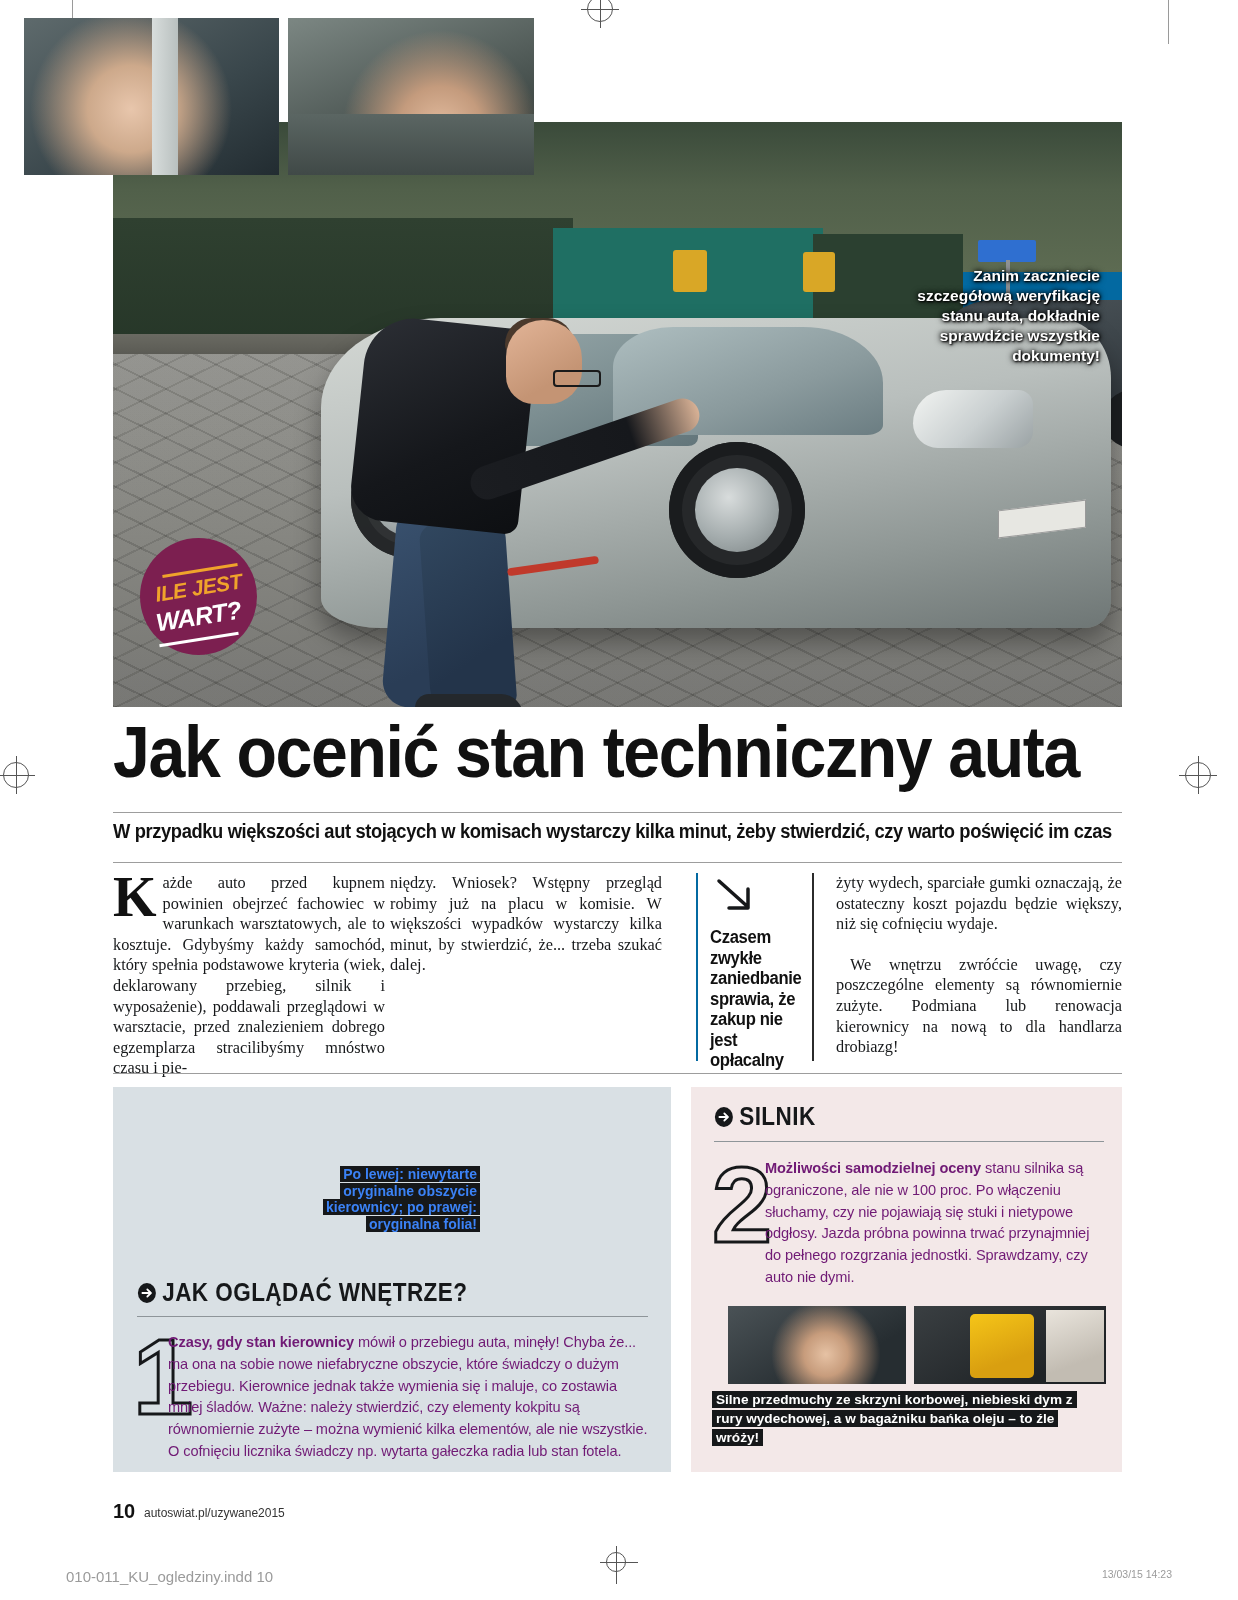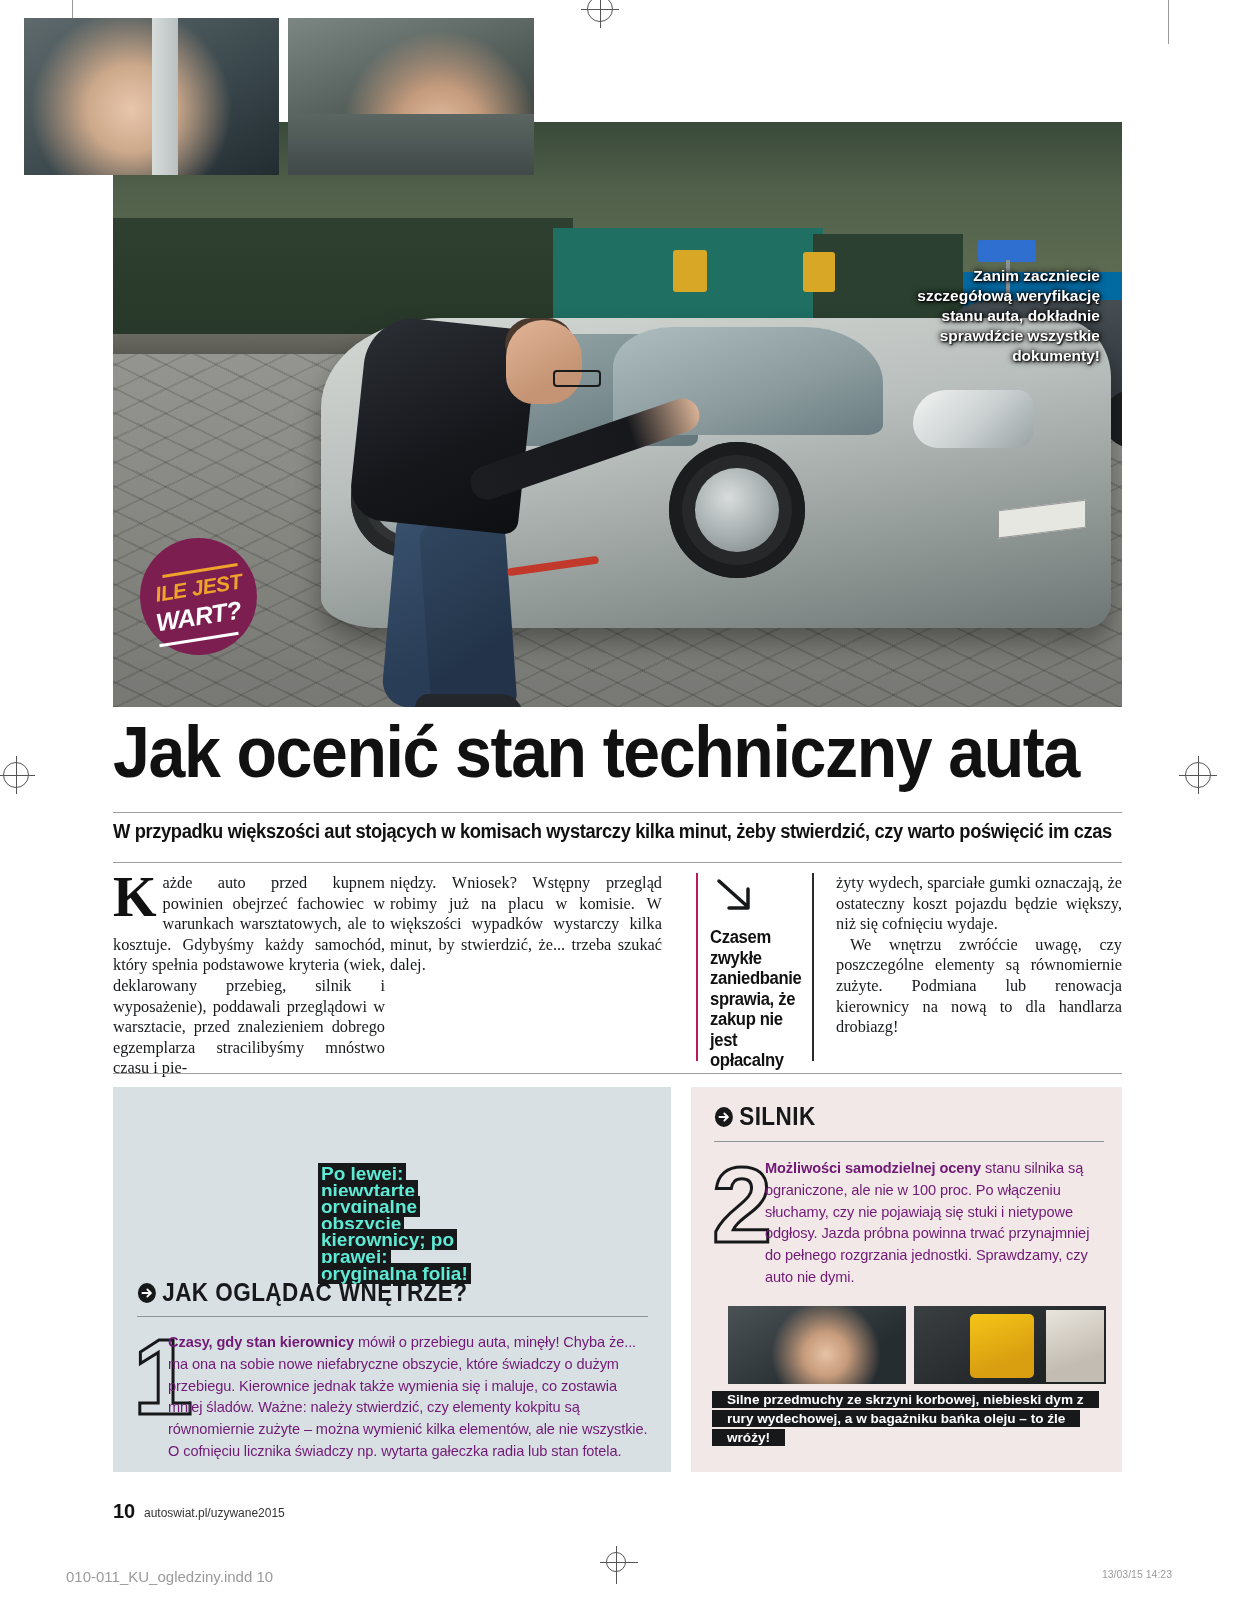--- a/index.html
+++ b/index.html
@@ -320,41 +320,41 @@
     top: 0;
     width: 272px;
     font-family: "Liberation Serif", serif;
     font-size: 16.3px;
     line-height: 20.6px;
     color: #16181a;
     text-align: justify;
     hyphens: none;
   }
   .col p { margin: 0; }
-  .col p + p { text-indent: 14px; }
+  .col p + p { text-indent: 14px; margin-top: 20px; }
   .col-1 { left: 0; }
   .col-2 { left: 277px; }
   .col-4 { left: 723px; width: 286px; }
 
   .dropcap {
     float: left;
     font-family: "Liberation Serif", serif;
     font-weight: bold;
     font-size: 56px;
     line-height: 45px;
     padding: 2px 6px 0 0;
     color: #111;
   }
 
   
   .pullquote {
     position: absolute;
     left: 583px; top: 0;
     width: 118px; height: 188px;
-    border-left: 2px solid #be185d;
+    border-left: 2px solid #0369a1;
     border-right: 2px solid #2b2b2b;
     padding-left: 12px;
     box-sizing: border-box;
   }
   .pq-arrow { position: absolute; left: 14px; top: 2px; }
   .pq-text {
     position: absolute;
     left: 12px; top: 54px;
     width: 104px;
     font-family: "Liberation Sans", sans-serif;
@@ -408,24 +408,24 @@
   .ph-l2:before {
     content: ""; position: absolute;
     left: 0; top: 96px; width: 246px; height: 61px;
     background: linear-gradient(180deg,#5b6663 0%, #404947 100%);
   }
 
   .cap-overlay {
     position: absolute;
     font-family: "Liberation Sans", sans-serif;
     font-weight: bold;
-    font-size: 19px;
+    font-size: 14px;
     line-height: 16.6px;
-    color: #5eead4;
-    text-align: left;
+    color: #3b82f6;
+    text-align: right;
   }
   .cap-overlay span {
     background: #16181a;
     box-decoration-break: clone;
     -webkit-box-decoration-break: clone;
     padding: 0 3px;
   }
   .cap-left { left: 318px; top: 1166px; width: 162px; }
 
   .sec-head {
@@ -496,21 +496,21 @@
     font-family: "Liberation Sans", sans-serif;
     font-weight: bold;
     font-size: 13.6px;
     line-height: 19px;
     color: #ffffff;
   }
   .cap-right span {
     background: #16181a;
     box-decoration-break: clone;
     -webkit-box-decoration-break: clone;
-    padding: 1px 15px;
+    padding: 1px 4px;
   }
 
   
   .folio {
     position: absolute;
     left: 113px; top: 1500px;
     font-family: "Liberation Sans", sans-serif;
     font-weight: bold;
     font-size: 20px;
     color: #111;

